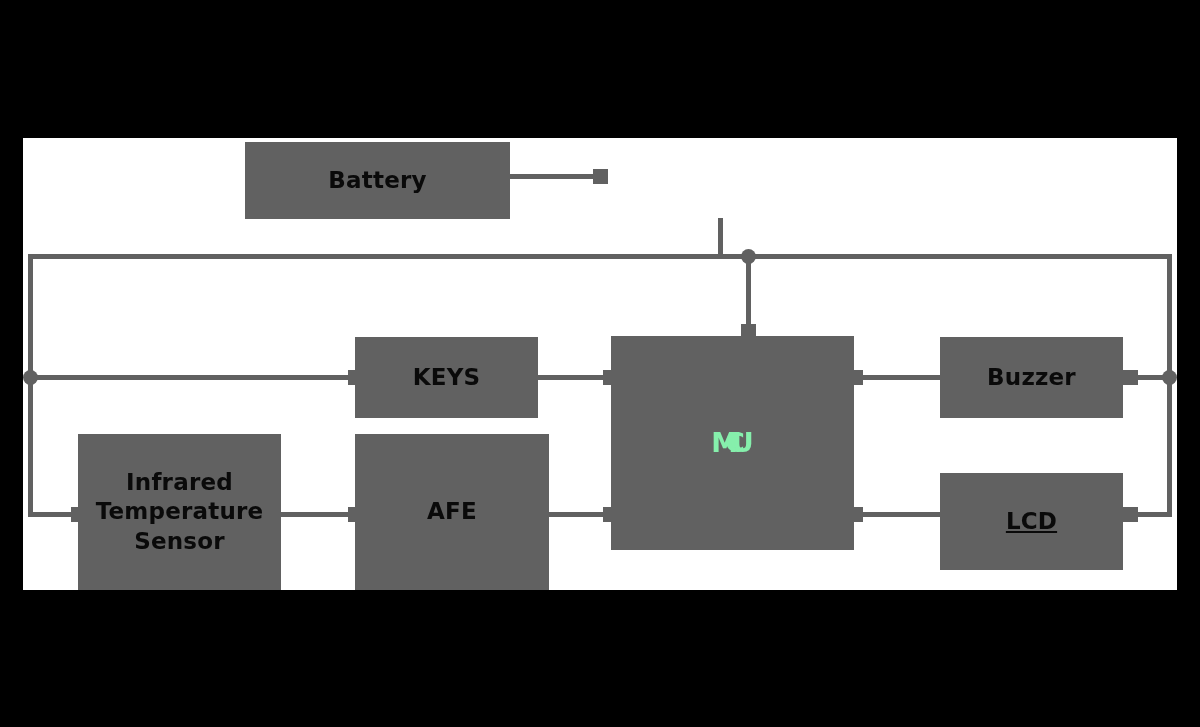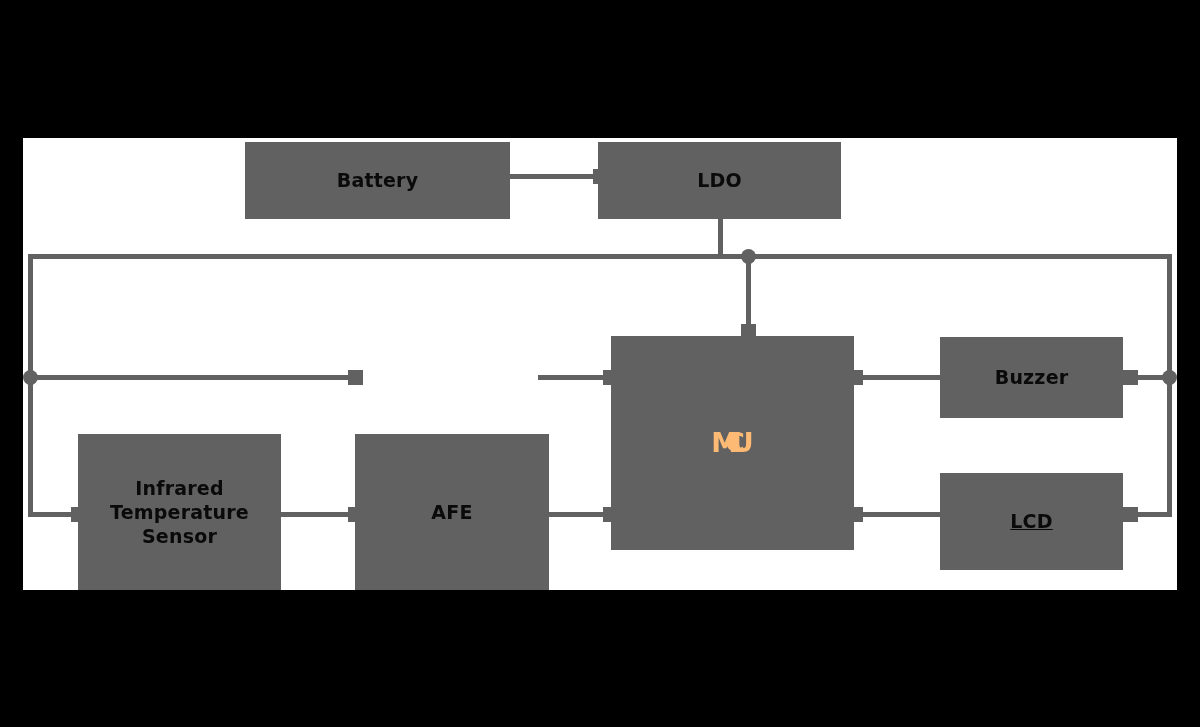--- a/index.html
+++ b/index.html
@@ -20,27 +20,27 @@
   
   .dot{position:absolute;width:15px;height:15px;border-radius:50%;
        background:#616161;}
 
   
   .marker{position:absolute;width:15px;height:15px;background:#616161;}
 
   
   .block{position:absolute;background:#616161;display:flex;
          align-items:center;justify-content:center;text-align:center;
-         color:#0a0a0a;font-weight:bold;font-size:19px;line-height:1.28;
+         color:#0a0a0a;font-weight:bold;font-size:23px;line-height:1.28;
          letter-spacing:.2px;}
   .block.big{font-size:21px;}
   .block .lbl{padding:0 6px;white-space:pre-line;}
 
   
-  .mcu-lbl{font-size:27px;font-weight:bold;color:#fdba74;
+  .mcu-lbl{font-size:27px;font-weight:bold;color:#86efac;
            letter-spacing:-13px;text-indent:-13px;}
 </style>
 </head>
 <body>
 
 <div id="stage">
   <div id="canvas">
 
     <div class="wire wh" style="left:487px;top:36px;width:93px;"></div>
     <div class="marker" style="left:570px;top:31px;"></div>
@@ -87,24 +87,24 @@
     <div class="wire wh" style="left:830px;top:237px;width:95px;"></div>
     <div class="marker" style="left:825px;top:232px;"></div>
 
     <div class="wire wh" style="left:830px;top:374px;width:95px;"></div>
     <div class="marker" style="left:825px;top:369px;"></div>
 
     <div class="block" style="left:222px;top:4px;width:265px;height:77px;">
       <span class="lbl">Battery</span>
     </div>
 
-    <div class="block" style="left:575px;top:4px;width:243px;height:77px;">
-      <span class="lbl">LDO</span>
+
+    <div class="block" style="left:332px;top:199px;width:183px;height:81px;">
+      <span class="lbl">KEYS</span>
     </div>
-
 
     <div class="block big" style="left:588px;top:198px;width:243px;height:214px;">
       <span class="lbl mcu-lbl">MCU</span>
     </div>
 
     <div class="block" style="left:55px;top:296px;width:203px;height:156px;">
       <span class="lbl">Infrared
 Temperature
 Sensor</span>
     </div>

